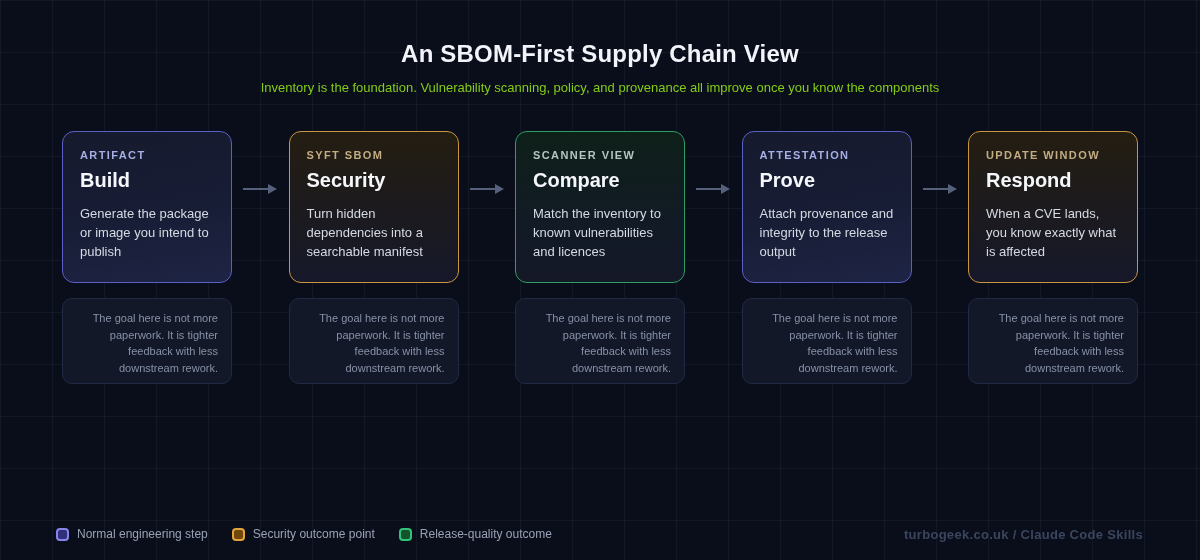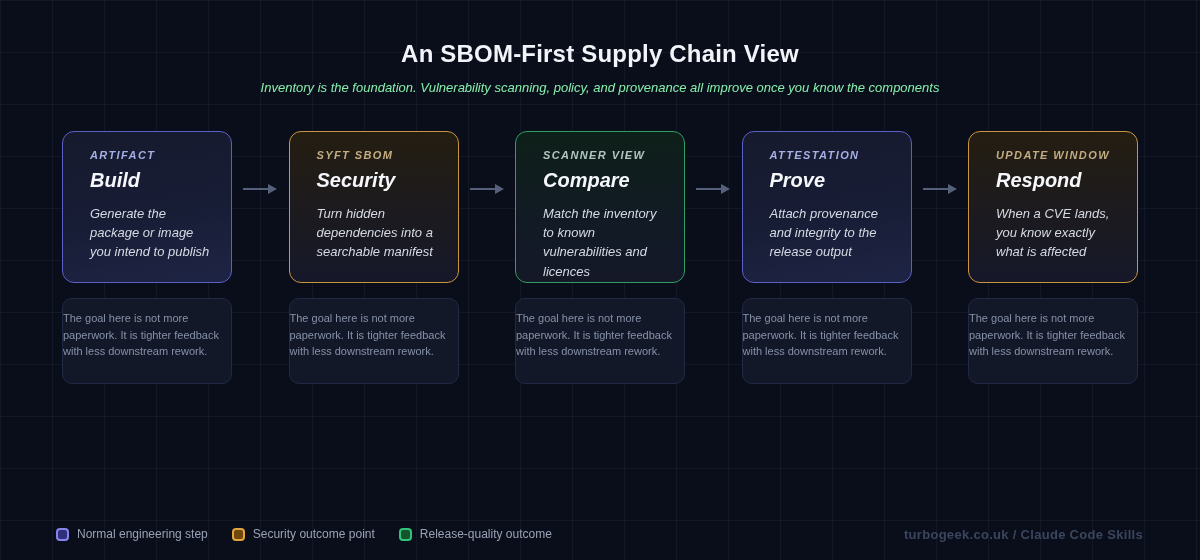--- a/index.html
+++ b/index.html
@@ -20,38 +20,36 @@
     text-align: center;
     font-size: 24px;
     font-weight: 700;
     color: #f2f4f9;
     letter-spacing: 0.2px;
   }
   .page-subtitle {
     text-align: center;
     margin-top: 12px;
     font-size: 13px;
-    color: #86efac;
+    color: #84cc16;
     font-weight: 400;
-    font-style: italic;
   }
 
   .cards-row {
     margin-top: 36px;
     padding: 0 62px;
     display: flex;
     align-items: flex-start;
   }
   .card {
     flex: 0 0 170px;
     height: 152px;
     border-radius: 12px;
-    padding: 17px 17px 14px 27px;
+    padding: 17px 17px 14px 17px;
     border: 1.5px solid transparent;
-    font-style: italic;
   }
   .card--indigo {
     border-color: #5b60c7;
     background: linear-gradient(170deg, #151a2d 0%, #181d36 55%, #1e2444 100%);
   }
   .card--amber {
     border-color: #c9953f;
     background: linear-gradient(180deg, #241d11 0%, #1b1a20 60%, #16182a 100%);
   }
   .card--green {
@@ -92,24 +90,25 @@
     padding: 0 62px;
     display: flex;
     justify-content: space-between;
   }
   .note {
     flex: 0 0 170px;
     height: 86px;
     border-radius: 10px;
     border: 1px solid #202a44;
     background: #121828;
-    padding: 11px 0;
+    padding: 11px 13px;
     font-size: 11px;
     line-height: 1.52;
     color: #8791a8;
+    text-align: right;
   }
 
   .footer {
     position: absolute;
     left: 56px;
     right: 57px;
     bottom: 18px;
     display: flex;
     justify-content: space-between;
     align-items: flex-start;

